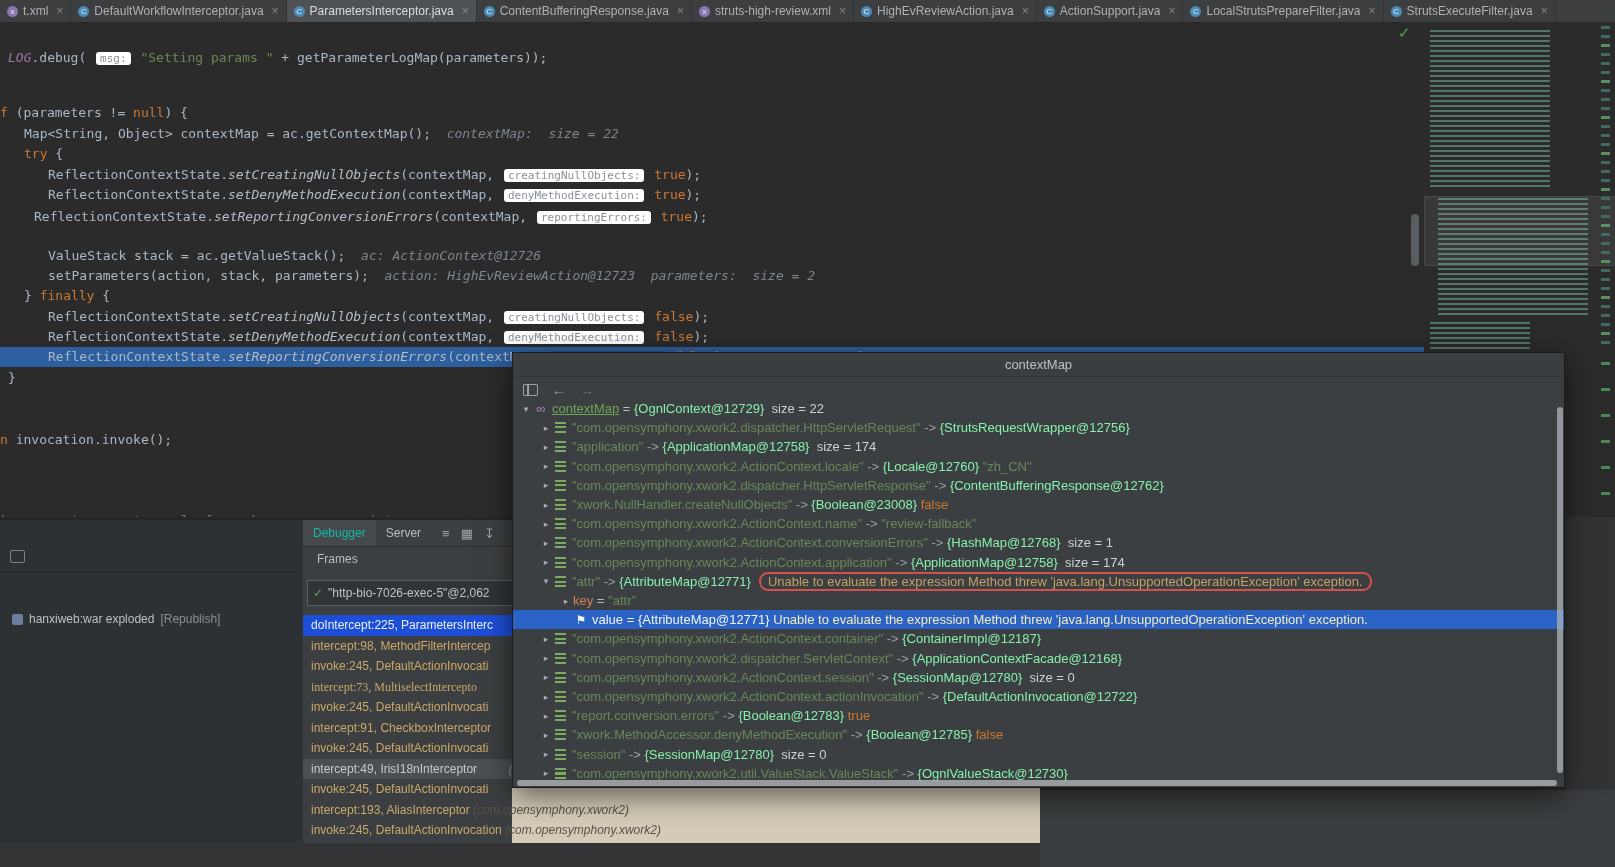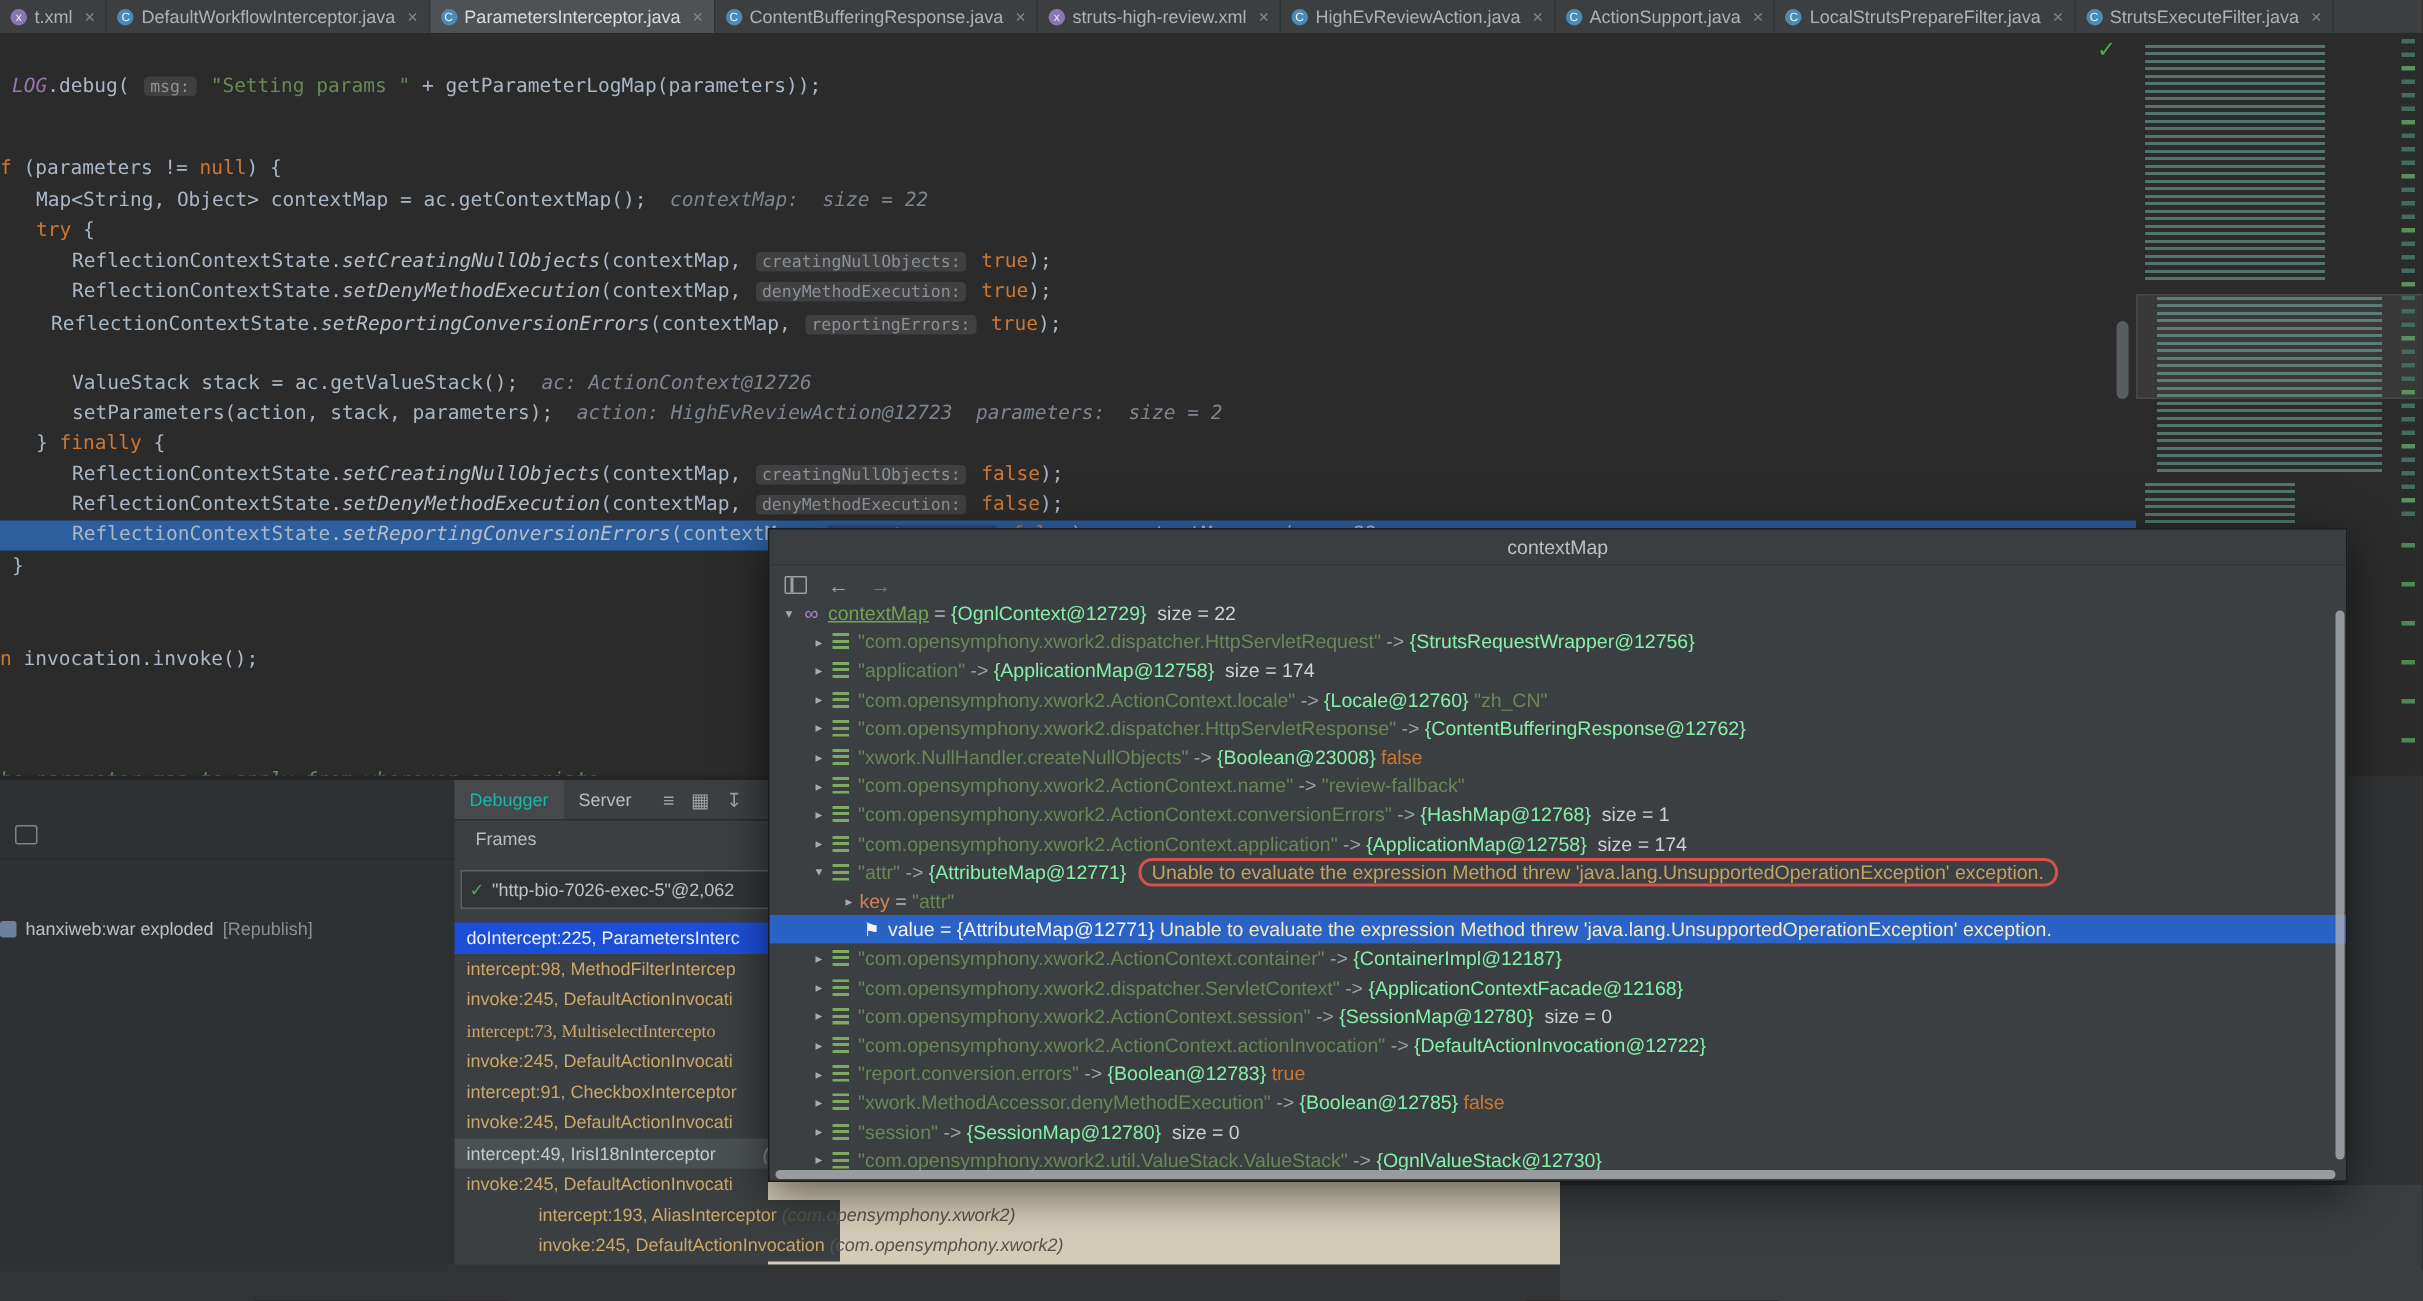--- a/index.html
+++ b/index.html
@@ -25,42 +25,42 @@
   .cl.execline{background:#2d5f9e;}
   .s-plain{color:#a9b7c6;}
   .s-kw{color:#cc7832;}
   .s-str{color:#6a8759;}
   .s-bool{color:#cc7832;}
   .s-const{color:#9876aa;font-style:italic;}
   .s-m{color:#b5bdc6;font-style:italic;}
   .s-comment{color:#6f8a60;font-style:italic;}
   .s-hint{color:#7d8690;font-style:italic;}
   .execline .s-hint{color:#a3bddf;}
-  .chip{background:#404040;color:#8b9198;border-radius:3px;padding:0 4px;font-size:11px;
+  .chip{background:#ffffff;color:#8b9198;border-radius:3px;padding:0 4px;font-size:11px;
         font-style:normal;margin:0 2px;}
   .execline .chip{background:#26507f;color:#9fb3cc;}
   #ed-check{position:absolute;left:1398px;top:24px;color:#53a653;font-size:15px;z-index:2;}
   #ed-scroll{position:absolute;left:1411px;top:214px;width:8px;height:52px;border-radius:4px;
              background:#585d60;z-index:2;}
 
   
   #minimap{position:absolute;left:1424px;top:22px;width:191px;height:330px;background:#2b2b2b;z-index:2;}
   .mm-block{position:absolute;background:repeating-linear-gradient(180deg,rgba(96,140,130,.75) 0 2px,transparent 2px 5px);}
   .mm-view{position:absolute;left:0;top:174px;width:191px;height:68px;background:rgba(255,255,255,.07);
            border:1px solid rgba(255,255,255,.08);}
   .mark{position:absolute;left:1601px;width:9px;height:3px;z-index:2;}
 
   
   #h-split{position:absolute;left:0;top:517px;width:1615px;height:3px;background:#232526;z-index:2;}
   #services{position:absolute;left:0;top:520px;width:303px;height:347px;background:#2e3133;
             border-right:1px solid #26282a;z-index:2;}
   .svc-icon{position:absolute;left:10px;top:30px;width:13px;height:11px;border:1px solid #7d8285;border-radius:2px;}
   .svc-rule{position:absolute;left:0;top:52px;width:303px;height:1px;background:#26282a;}
   .svc-row{position:absolute;left:0;top:87px;width:303px;height:24px;display:flex;align-items:center;
-           gap:6px;padding-left:0;font-size:12px;color:#bdc1c3;}
+           gap:6px;padding-left:12px;font-size:12px;color:#bdc1c3;}
   .svc-art-icon{width:11px;height:11px;border-radius:2px;background:#6d7fa0;flex:0 0 auto;}
   .svc-status{color:#8a8f92;}
 
   #debugger{position:absolute;left:303px;top:520px;width:209px;height:347px;background:#3c3f41;z-index:2;}
   .dbg-tabs{position:absolute;left:0;top:0;width:209px;height:26px;display:flex;align-items:center;
             border-bottom:1px solid #2b2d2e;font-size:12px;color:#b9bdbf;}
   .dbg-tab{padding:0 10px;height:26px;line-height:26px;}
   .dbg-tab.sel{background:#46494c;color:#14b8a6;}
   .dbg-ic{color:#9da2a6;font-size:13px;margin-left:11px;}
   .frames-label{position:absolute;left:14px;top:32px;font-size:12px;color:#b9bdbf;}
@@ -71,21 +71,21 @@
 
   .frow{position:absolute;left:303px;width:209px;height:20.5px;line-height:20.5px;overflow:hidden;
         white-space:nowrap;padding-left:8px;box-sizing:border-box;font-size:12px;z-index:10;}
   .fr-lib .fmain{color:#c9a869;}
   .fr-sel{background:#1d4ed8;}
   .fr-sel .fmain{color:#eaf0f7;}
   .fr-hover{background:#4b5052;}
   .fr-hover .fmain{color:#c6cacc;}
   .fr-pkg{color:#8a8f93;font-style:italic;margin-left:28px;}
   .fr-pkg-dark{color:#57544a;font-style:italic;}
-  .fr-wide{width:737px;background:linear-gradient(90deg,#3c3f41 0 209px,rgba(0,0,0,0) 209px);margin-left:48px;}
+  .fr-wide{width:737px;background:linear-gradient(90deg,#3c3f41 0 209px,rgba(0,0,0,0) 209px);}
 
   #tanpanel{position:absolute;left:512px;top:787px;width:528px;height:56px;background:#d5ccb8;z-index:5;}
   #bottom-right{position:absolute;left:1040px;top:790px;width:575px;height:77px;background:#3b3e40;z-index:4;}
   #right-sliver{position:absolute;left:1565px;top:517px;width:50px;height:273px;background:#313335;z-index:2;}
   #bottom-strip{position:absolute;left:0;top:843px;width:1040px;height:24px;background:#313335;z-index:4;}
 
   
   #popup{position:absolute;left:512px;top:352px;width:1053px;height:436px;background:#3c3f41;
          border:1px solid #1c1c1c;box-shadow:0 8px 28px rgba(0,0,0,.55);z-index:50;overflow:hidden;
          box-sizing:border-box;}

